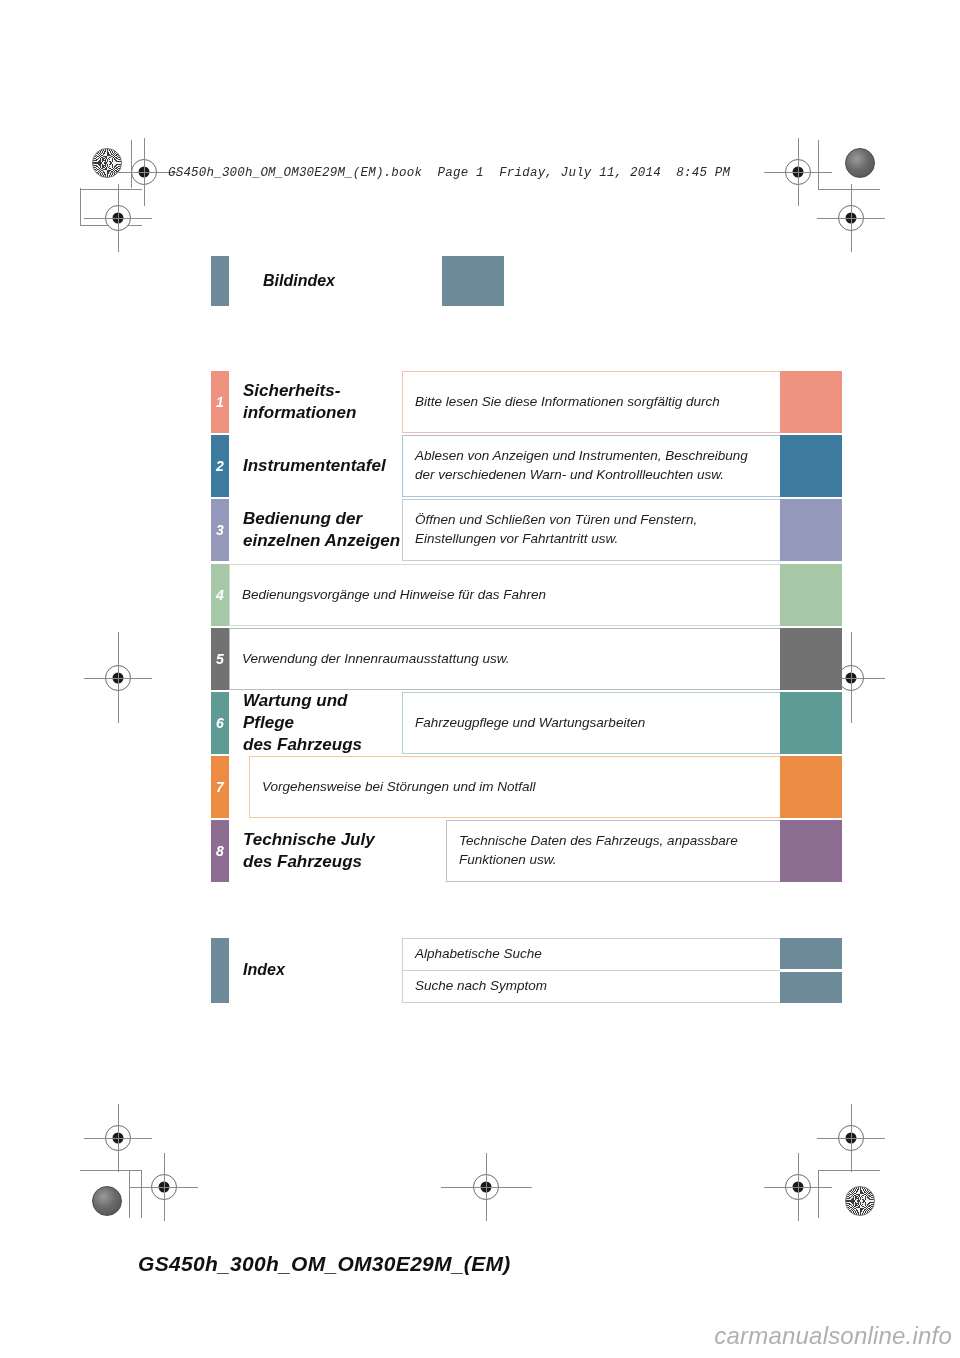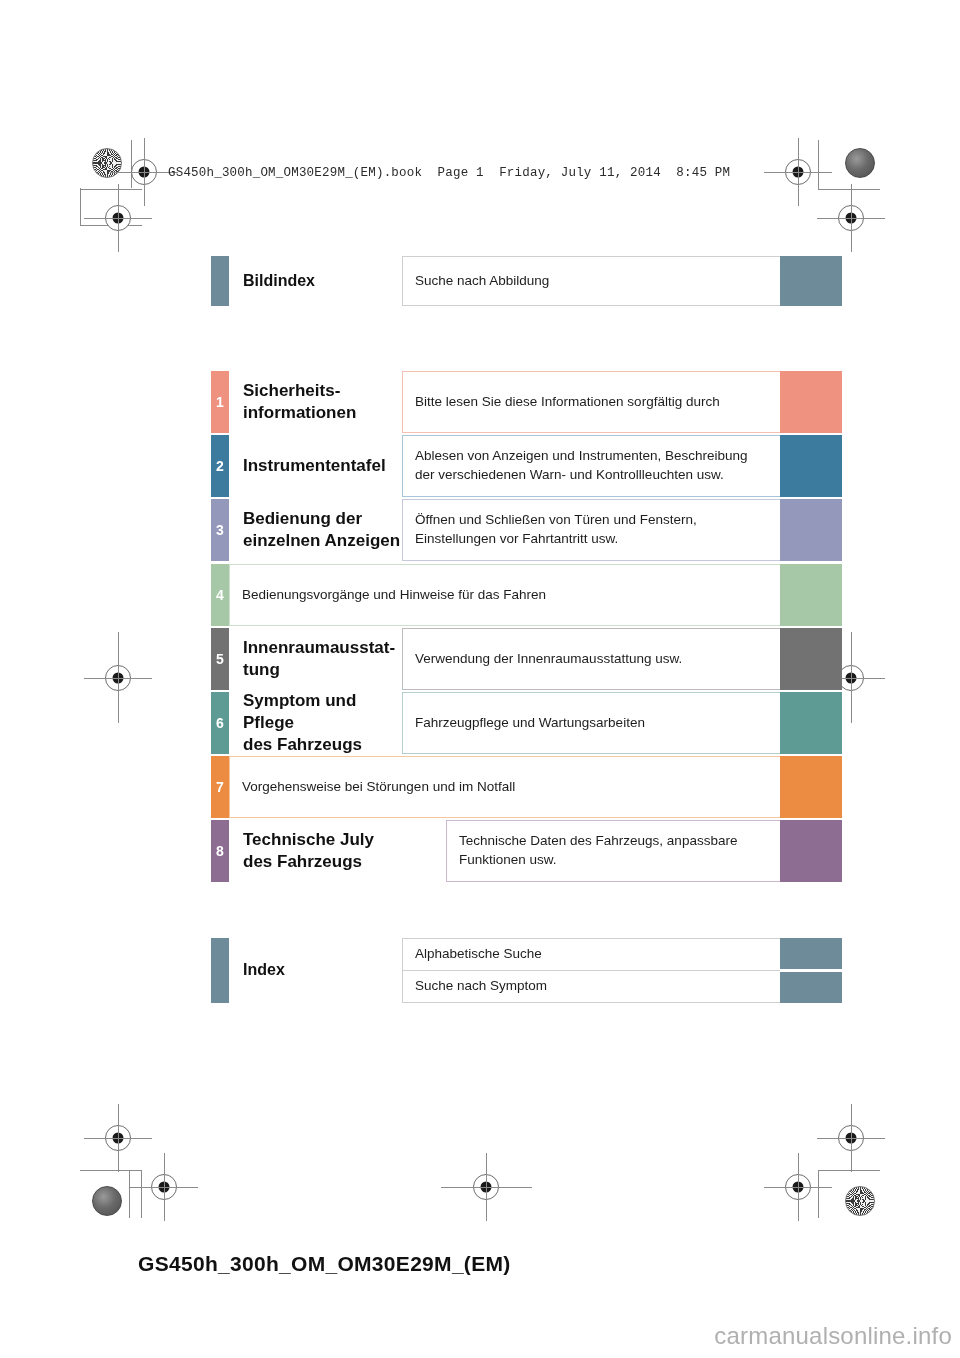--- a/index.html
+++ b/index.html
@@ -9,20 +9,21 @@
   }
   body {
     font-family: "Liberation Sans", sans-serif;
   }
   #page {
     position: relative;
     width: 960px;
     height: 1358px;
     background: #ffffff;
     overflow: hidden;
+    font-style: italic;
   }
 
   
   .mark-line {
     position: absolute;
     background: #8b8b8b;
   }
   .reg {
     position: absolute;
     width: 26px;
@@ -240,28 +241,25 @@
   <div class="reg" style="left:785px; top:1174px;"></div>
   <div class="mark-line" style="left:764px; top:1186.5px; width:68px; height:1px;"></div>
   <div class="mark-line" style="left:797.5px; top:1153px; width:1px; height:68px;"></div>
 
   <div class="reg" style="left:473px; top:1174px;"></div>
   <div class="mark-line" style="left:441px; top:1186.5px; width:91px; height:1px;"></div>
   <div class="mark-line" style="left:485.5px; top:1153px; width:1px; height:68px;"></div>
 
   <div class="bookline">GS450h_300h_OM_OM30E29M_(EM).book  Page 1  Friday, July 11, 2014  8:45 PM</div>
 
-  <div class="row" style="top:256px; height:50px;">
+  <div class="row" style="top:256px; height:50px;gap:20px;">
     <div class="tab" id="tab-top" style="background: rgb(109, 139, 153);"></div>
     <div class="title plain">
       <span>Bildindex</span>
     </div>
-    <div class="desc-wrap">
-      <div class="desc">Suche nach Abbildung</div>
-    </div>
     <div class="swatch-col">
       <div class="swatch" id="sw-top" style="background: rgb(109, 139, 153);"></div>
     </div>
   </div>
 
   <div class="content" id="chapter-list">
       <div class="row" style="top: 371px; height: 62px;">
         <div class="tab" style="background: rgb(239, 146, 128);">1</div>
         <div class="title">
           <span>Sicherheits-</span>
@@ -303,48 +301,44 @@
         <div class="tab" style="background: rgb(166, 200, 166);">4</div>
         <div class="desc-wrap">
           <div class="desc" style="border-color: rgb(205, 224, 205);">Bedienungsvorgänge und Hinweise für das Fahren</div>
         </div>
         <div class="swatch-col">
           <div class="swatch" style="background: rgb(166, 200, 166);"></div>
         </div>
       </div>
       <div class="row" style="top: 628px; height: 62px;">
         <div class="tab" style="background: rgb(114, 114, 114);">5</div>
-        <div class="title">
-          <span>Innenraumausstat-</span>
-          <span>tung</span>
-        </div>
         <div class="desc-wrap">
           <div class="desc" style="border-color: rgb(188, 188, 188);">Verwendung der Innenraumausstattung usw.</div>
         </div>
         <div class="swatch-col">
           <div class="swatch" style="background: rgb(114, 114, 114);"></div>
         </div>
       </div>
       <div class="row" style="top: 692px; height: 62px;">
         <div class="tab" style="background: rgb(93, 155, 148);">6</div>
         <div class="title">
-          <span>Symptom und Pflege</span>
+          <span>Wartung und Pflege</span>
           <span>des Fahrzeugs</span>
         </div>
         <div class="desc-wrap">
           <div class="desc" style="border-color: rgb(179, 208, 204);">Fahrzeugpflege und Wartungsarbeiten</div>
         </div>
         <div class="swatch-col">
           <div class="swatch" style="background: rgb(93, 155, 148);"></div>
         </div>
       </div>
       <div class="row" style="top: 756px; height: 62px;">
         <div class="tab" style="background: rgb(236, 140, 66);">7</div>
         <div class="desc-wrap">
-          <div class="desc" style="border-color: rgb(246, 199, 156);">Vorgehensweise bei Störungen und im Notfall</div>
+          <div class="desc" style="border-color: rgb(246, 199, 156); margin-left: 20px;">Vorgehensweise bei Störungen und im Notfall</div>
         </div>
         <div class="swatch-col">
           <div class="swatch" style="background: rgb(236, 140, 66);"></div>
         </div>
       </div>
       <div class="row" style="top: 820px; height: 62px;">
         <div class="tab" style="background: rgb(142, 109, 147);">8</div>
         <div class="title">
           <span>Technische July</span>
           <span>des Fahrzeugs</span>

